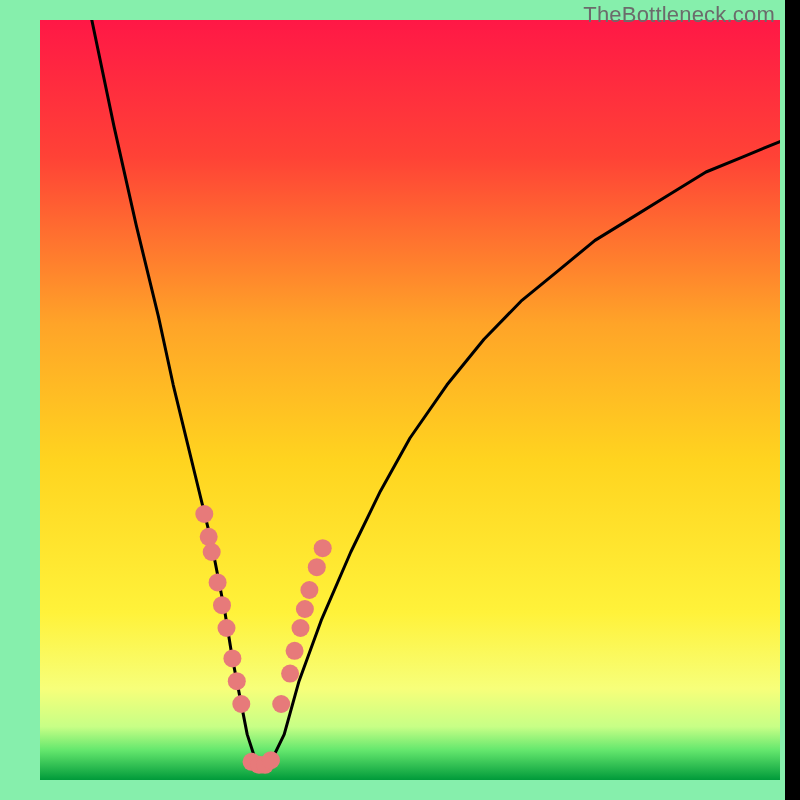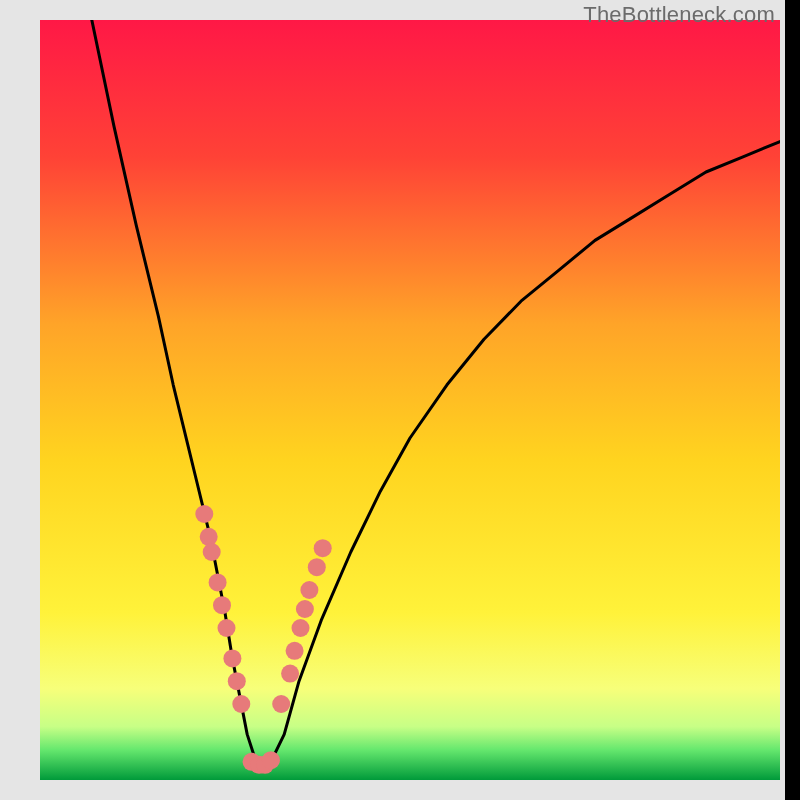--- a/index.html
+++ b/index.html
@@ -8,21 +8,21 @@
     width: 800px;
     height: 800px;
     background: #000;
     overflow: hidden;
     font-family: Arial, Helvetica, sans-serif;
   }
   .frame {
     position: absolute;
     left: 0; top: 0;
     width: 785px; height: 800px;
-    background: #e5e5e5;
+    background: #86efac;
   }
   .plot {
     position: absolute;
     left: 40px;
     top: 20px;
     width: 740px;
     height: 760px;
     overflow: hidden;
   }
   .plot svg {

